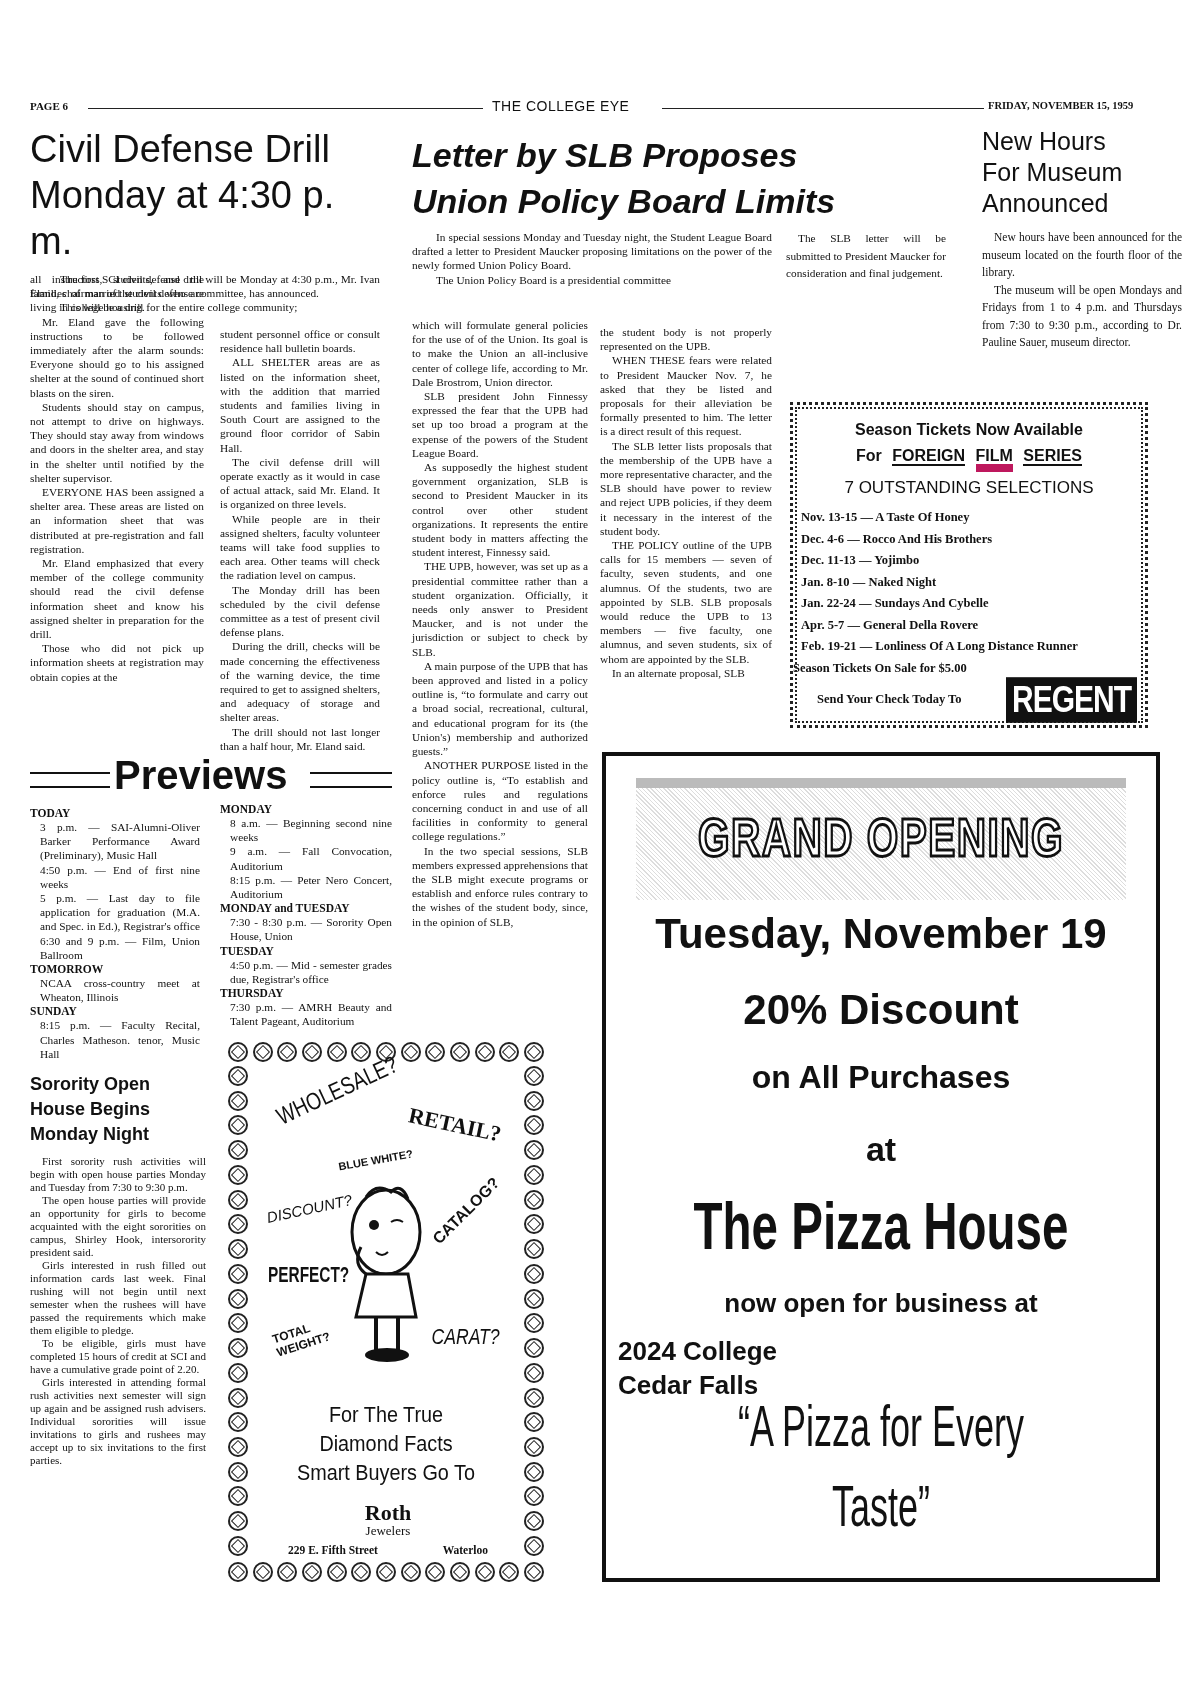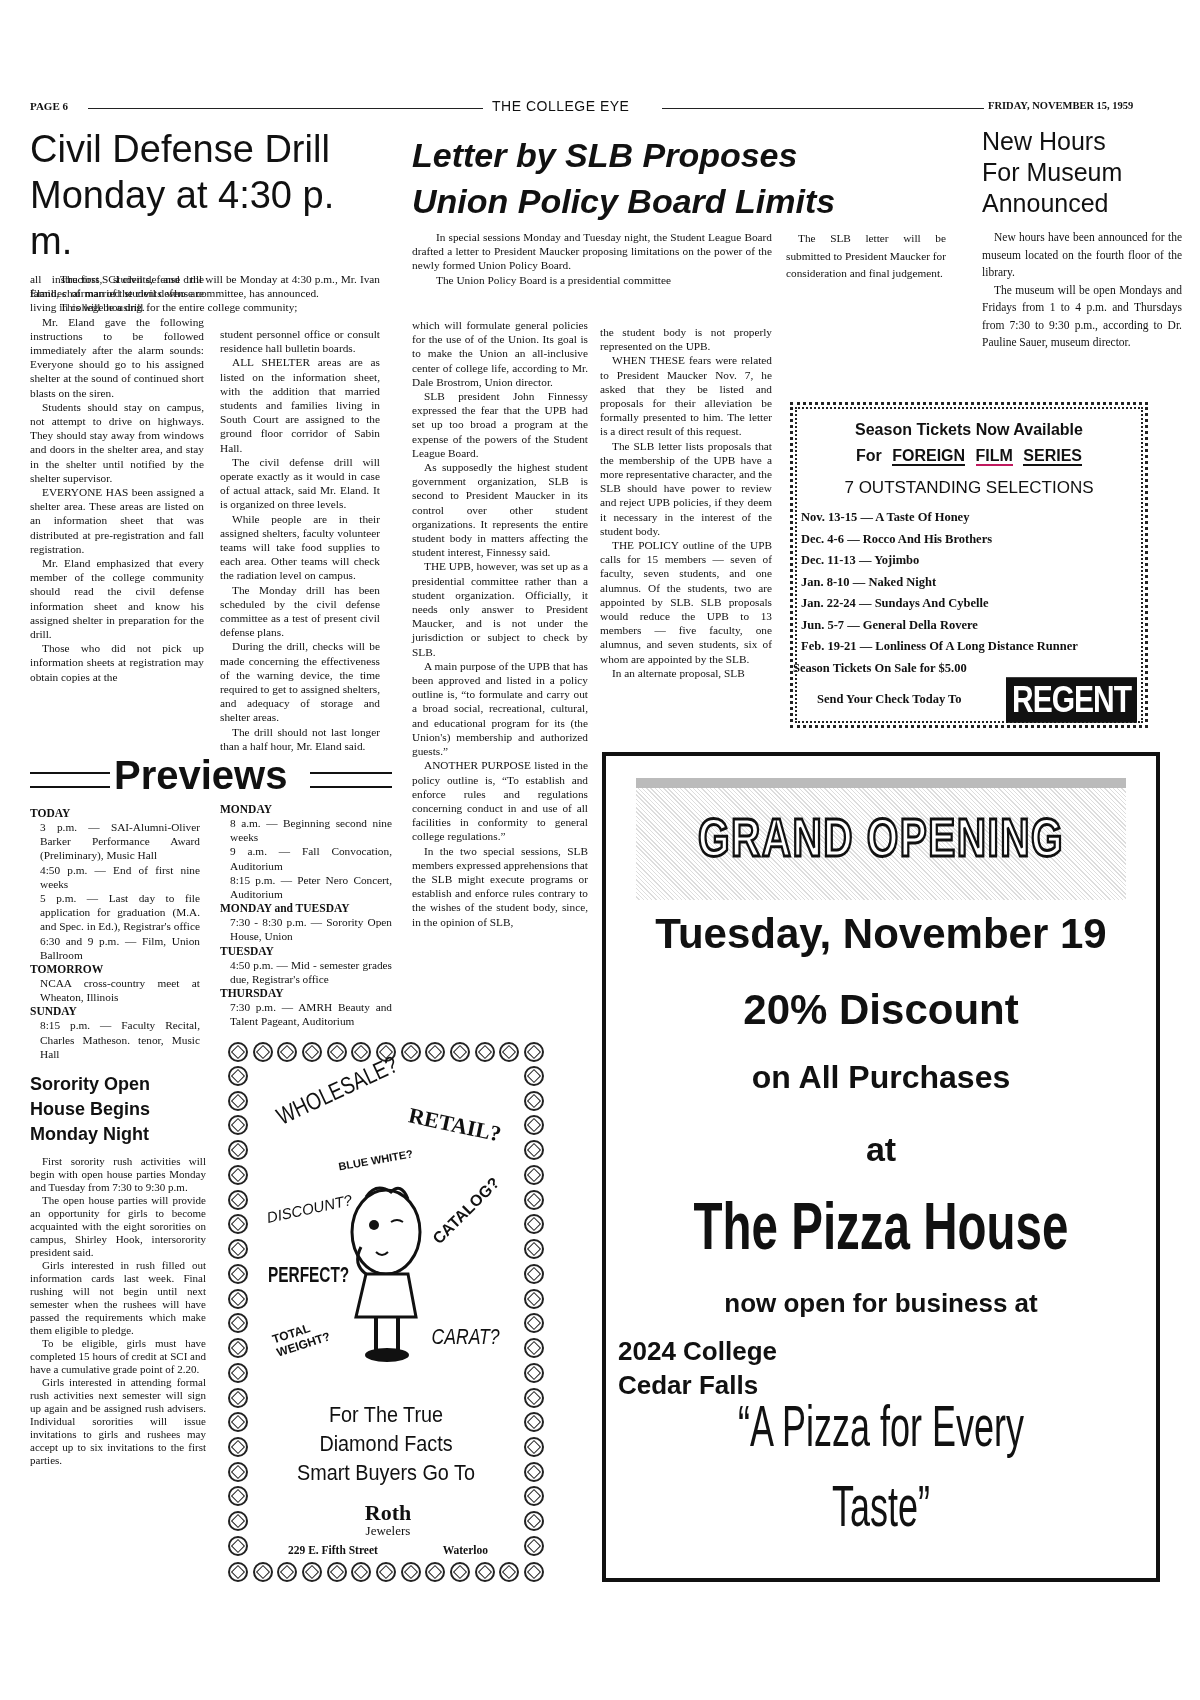--- a/index.html
+++ b/index.html
@@ -105,31 +105,31 @@
     <p>New hours have been announced for the museum located on the fourth floor of the library.</p>
     <p>The museum will be open Mondays and Fridays from 1 to 4 p.m. and Thursdays from 7:30 to 9:30 p.m., according to Dr. Pauline Sauer, museum director.</p>
   </div>
 </div>
 
 <div class="abs star-box" style="left:790px;top:402px;width:358px;height:326px;box-sizing:border-box;">
   <div class="hl-bold" style="text-align:center;font-size:16px;line-height:26px;margin-top:12px;">Season Tickets Now Available</div>
   <div class="hl-bold" style="text-align:center;font-size:16px;line-height:26px;">
     <span>For</span>
     <span style="border-bottom:2px solid #111;margin-left:6px;">FOREIGN</span>
-    <span style="border-bottom:2px solid #be185d;margin-left:6px;">FILM</span>
+    <span style="border-bottom:8px solid #be185d;margin-left:6px;">FILM</span>
     <span style="border-bottom:2px solid #111;margin-left:6px;">SERIES</span>
   </div>
   <div class="hl-light" style="text-align:center;font-size:17px;line-height:30px;margin-top:4px;">7 OUTSTANDING SELECTIONS</div>
   <div style="padding-left:8px;margin-top:4px;">
     <div class="film-row"><span>Nov. 13-15</span> — <span>A Taste Of Honey</span></div>
     <div class="film-row"><span>Dec. 4-6</span> — <span>Rocco And His Brothers</span></div>
     <div class="film-row"><span>Dec. 11-13</span> — <span>Yojimbo</span></div>
     <div class="film-row"><span>Jan. 8-10</span> — <span>Naked Night</span></div>
     <div class="film-row"><span>Jan. 22-24</span> — <span>Sundays And Cybelle</span></div>
-    <div class="film-row"><span>Jun. 5-7</span> — <span>General Della Rovere</span></div>
+    <div class="film-row"><span>Apr. 5-7</span> — <span>General Della Rovere</span></div>
     <div class="film-row"><span>Feb. 19-21</span> — <span>Lonliness Of A Long Distance Runner</span></div>
   </div>
   <div class="film-row" style="">Season Tickets On Sale for $5.00</div>
   <div style="display:flex;align-items:center;justify-content:space-between;padding:0 8px 0 24px;margin-top:2px;">
     <span class="film-row">Send Your Check Today To</span>
     <span class="hl-bold" style="background:#111;color:#fff;font-size:30px;line-height:38px;padding:0 6px;letter-spacing:-1px;transform:scaleY(1.2);display:inline-block;">REGENT</span>
   </div>
 </div>
 
 <div class="abs" style="left:30px;top:758px;width:365px;height:40px;">

